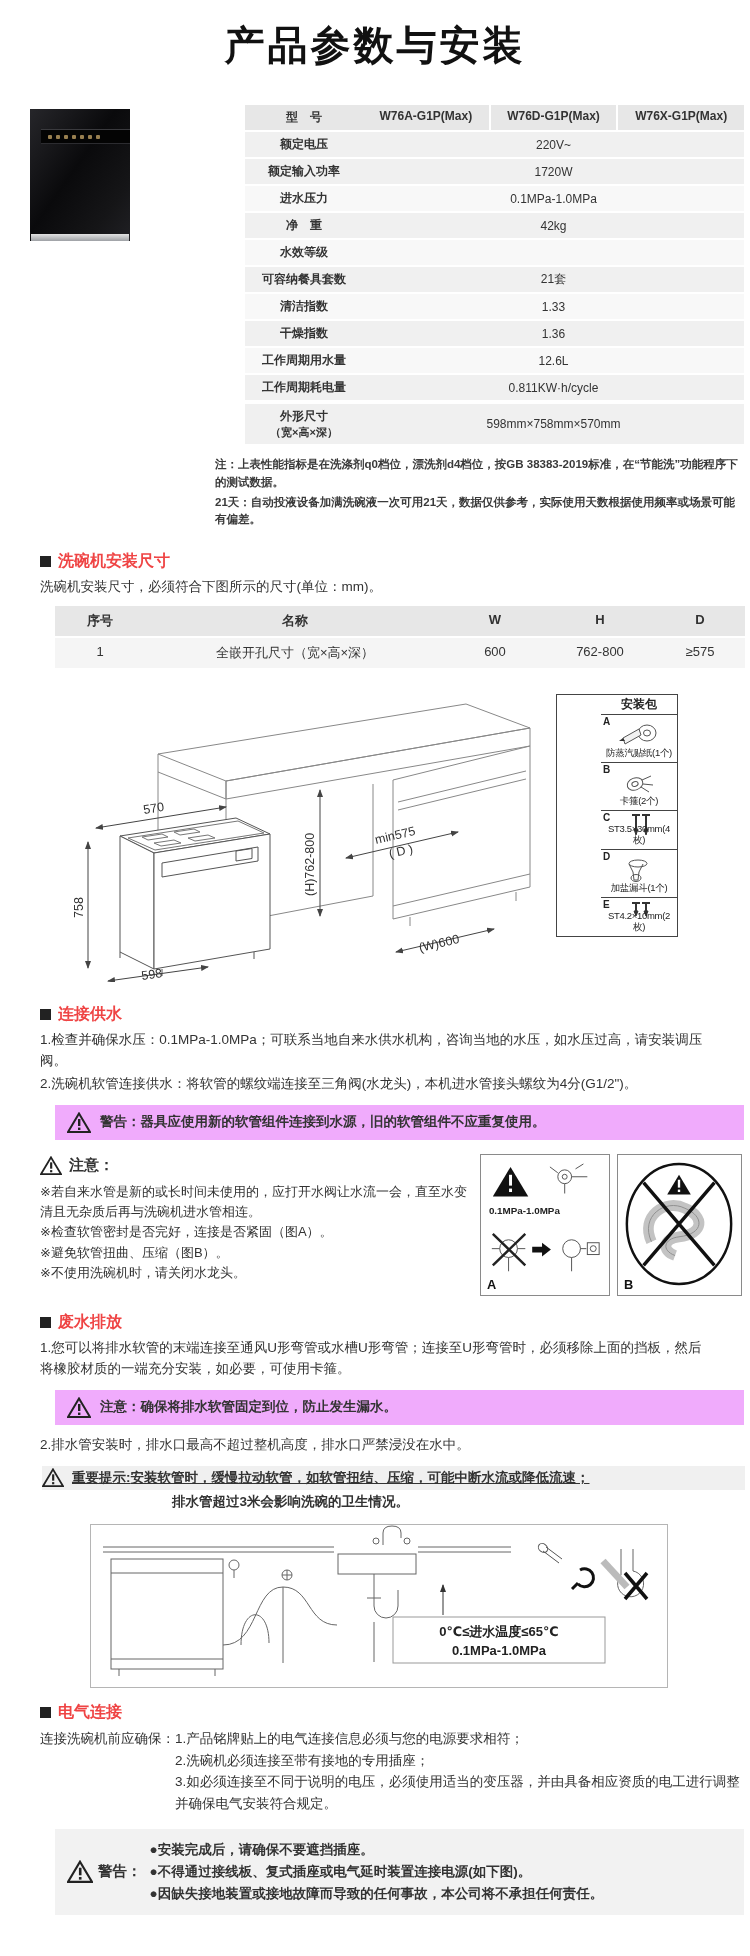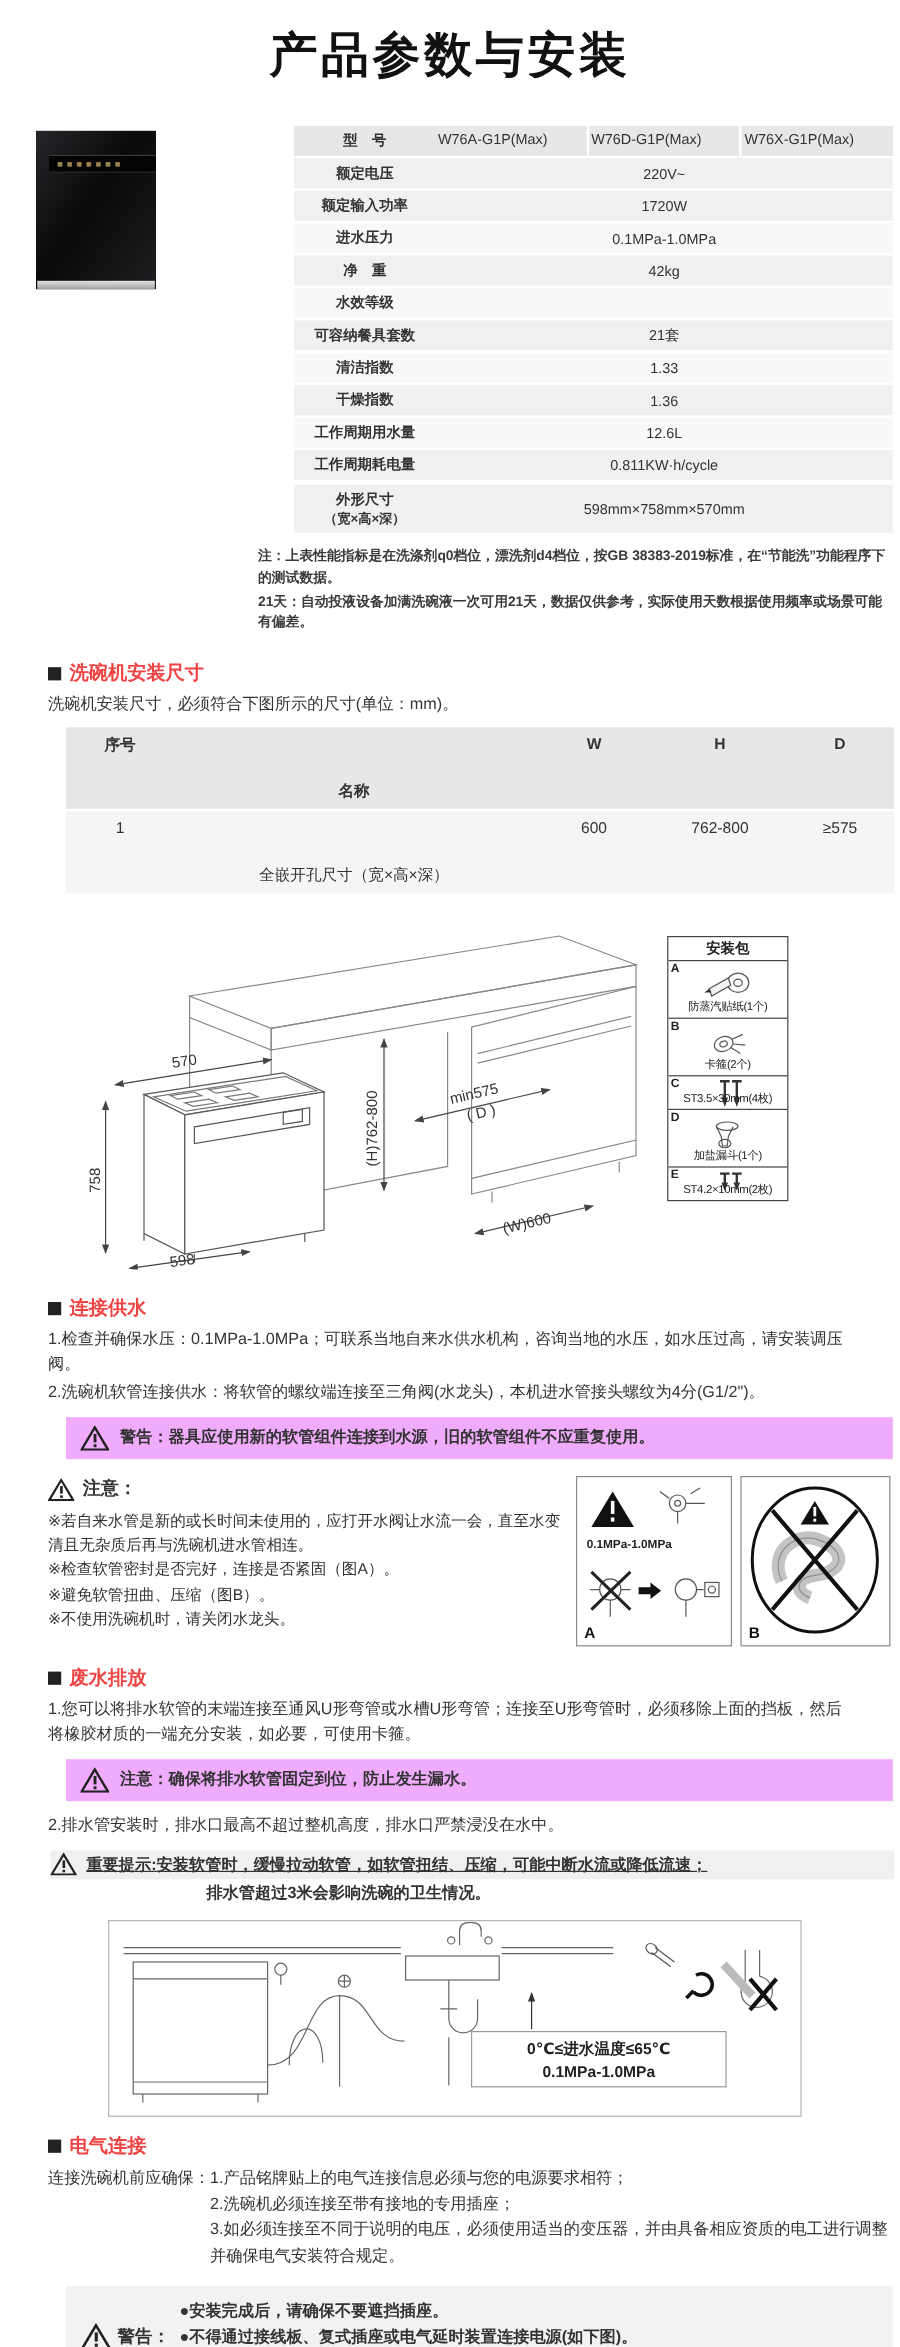--- a/index.html
+++ b/index.html
@@ -27,21 +27,21 @@
   .spec-table { flex:1; font-size:12px; }
   .spec-row { display:flex; margin-bottom:2px; align-items:stretch; }
   .spec-row.head { background:#e7e7e7; }
   .spec-row.odd  { background:#f0f0f0; }
   .spec-row.even { background:#f8f8f8; }
   .spec-label { width:118px; flex:none; text-align:center; font-weight:bold;
     padding:4px 2px; display:flex; flex-direction:column; justify-content:center; }
   .spec-label .sub { font-weight:bold; font-size:11px;text-align:center; }
   .spec-value { flex:1; text-align:center; padding:4px 2px; display:flex;
     align-items:center; justify-content:center; }
-  .spec-model { flex:1; padding:4px 2px; font-weight:normal; }
+  .spec-model { flex:1; text-align:center; padding:4px 2px; font-weight:bold; }
   .spec-model + .spec-model { border-left:2px solid #fff; }
   .spec-row.size { margin-top:4px; }
   .notes { margin:10px 10px 0 215px; font-size:11.5px; font-weight:bold;
     line-height:1.55; color:#3a3a3a; }
   .notes p { margin-bottom:2px; }
 
   
   .section-h { display:flex; align-items:center; font-size:16px; font-weight:bold;
     color:#ef4444; margin:22px 0 5px 40px; }
   .sq { width:11px; height:11px; background:#222; margin-right:7px; flex:none; }
@@ -49,27 +49,27 @@
   .warn-box { background:#f0abfc; margin:10px 6px 10px 55px; padding:7px 12px;
     display:flex; align-items:center; gap:9px; font-size:13.5px; font-weight:bold; }
   .tri { flex:none; }
 
   
   .inst-table { margin:8px 5px 0 55px; font-size:13px; }
   .inst-row { display:flex; margin-bottom:2px; text-align:center; }
   .inst-row.head { background:#e7e7e7; font-weight:bold; }
   .inst-row.data { background:#f5f5f5; }
   .inst-row > div { padding:6px 2px; }
-  .c0{width:90px;} .c1{width:300px;margin-top:38px;} .c2{width:100px;} .c3{width:110px;} .c4{width:90px;}
+  .c0{width:90px;} .c1{width:300px;} .c2{width:100px;} .c3{width:110px;} .c4{width:90px;}
 
   
   .diagram-area { position:relative; height:298px; margin-top:16px; }
   .cab-svg { position:absolute; left:58px; top:0; }
-  .kit { position:absolute; left:556px; top:20px; width:101px;
-    border:1px solid #444; font-size:9.5px; color:#222; background:#fff; }
+  .kit { position:absolute; left:556px; top:10px; width:122px;
+    border:1px solid #444; font-size:9.5px; color:#222; background:#fff;padding-left:44px; }
   .kit-title { text-align:center; font-weight:bold; font-size:12px; padding:1px 0;
     border-bottom:1px solid #444; }
   .kit-item { border-bottom:1px solid #444; padding:1px 2px 2px; }
   .kit-item:last-child { border-bottom:none; }
   .kit-letter { font-size:10px; font-weight:bold; display:block; }
   .kit-icon { display:block; margin:-4px auto 0; }
   .kit-cap { display:block; text-align:center; letter-spacing:-0.3px; }
 
   
   .caution { display:flex; margin:14px 5px 0 40px; }

